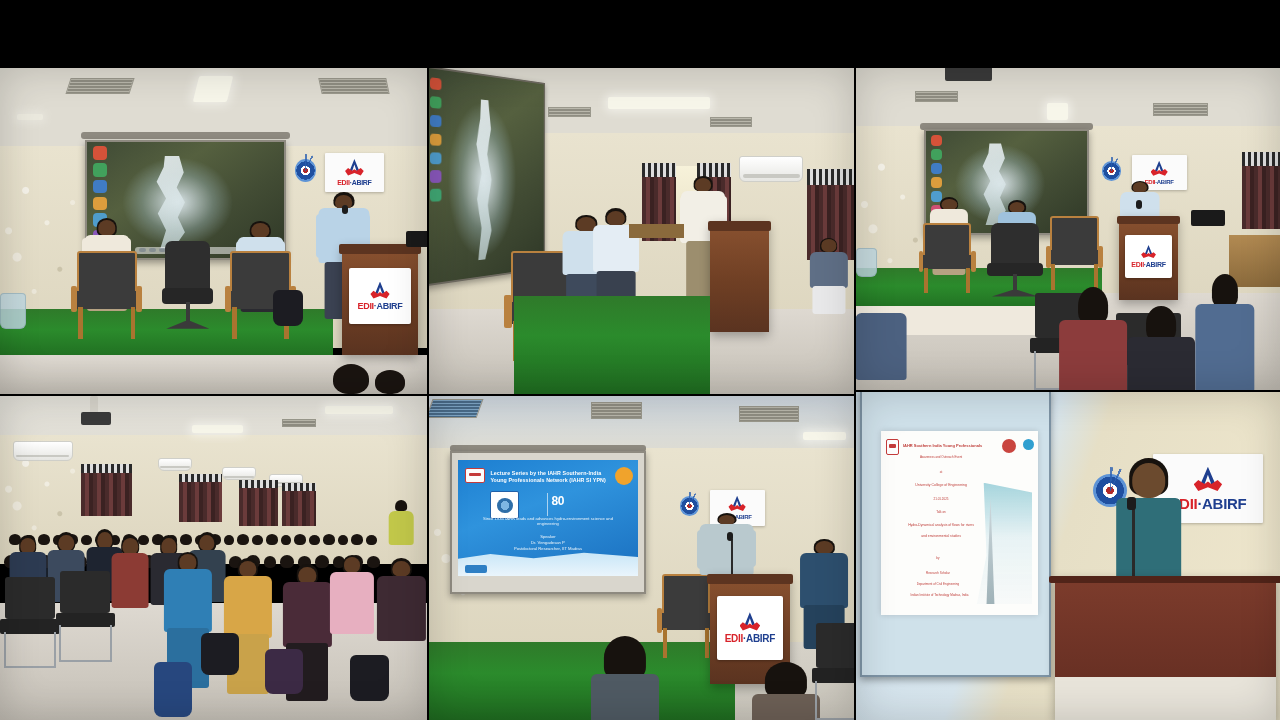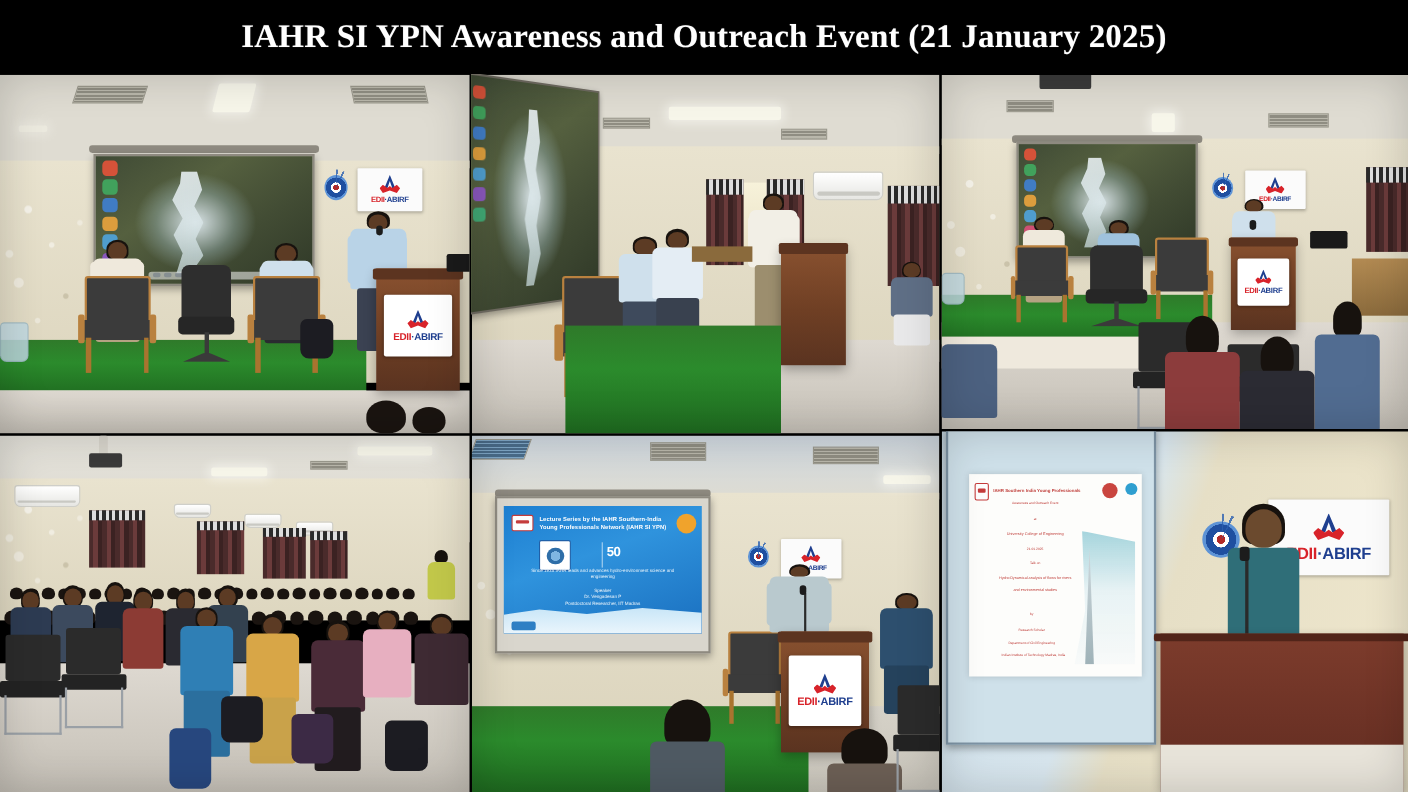--- a/index.html
+++ b/index.html
@@ -241,23 +241,20 @@
   .proj-box { position:absolute; background:#3a3a3a; border-radius:2px; }
 
   .vignette { position:absolute; inset:0; pointer-events:none;
       box-shadow:inset 0 0 40px rgba(0,0,0,.18); }
 </style>
 </head>
 <body>
 
 <div class="poster">
 
-  <div class="header">
-    <div class="header-title">IAHR SI YPN Awareness and Outreach Event (21 January 2025)</div>
-  </div>
 
   <div class="grid">
 
     <div class="cell c0">
       <div class="scene">
         <div class="ceiling" style="height:26%"></div>
         <div class="wall wall-dirty" style="top:24%;height:62%"></div>
 
         <div class="grille" style="left:16%;top:3%;width:15%;height:5%;transform:skewX(-18deg)"></div>
         <div class="grille" style="left:75%;top:3%;width:16%;height:5%;transform:skewX(12deg)"></div>
@@ -775,21 +772,21 @@
 
         <div class="screen-roller" style="left:5%;top:15%;width:46%"></div>
         <div class="screen-board" style="left:5%;top:17%;width:46%;height:44%;background:#d9d6cd">
           <div class="slide-blue" style="left:3%;top:5%;width:94%;height:84%">
             <div class="sb-wave"></div>
             <div class="sb-logo-l"></div>
             <div class="sb-badge"></div>
             <div class="sb-heading">Lecture Series by the IAHR Southern-India Young Professionals Network (IAHR SI YPN)</div>
             <div class="sb-emblem"></div>
             <div class="sb-90rule"></div>
-            <div class="sb-90">50</div>
+            <div class="sb-90">80</div>
             <div class="sb-sub">Since 1935 IAHR leads and advances hydro-environment science and engineering</div>
             <div class="sb-speaker">
               <div>Speaker</div>
               <div>Dr. Vengadesan P</div>
               <div>Postdoctoral Researcher, IIT Madras</div>
             </div>
             <div class="sb-foot"></div>
           </div>
         </div>
 

